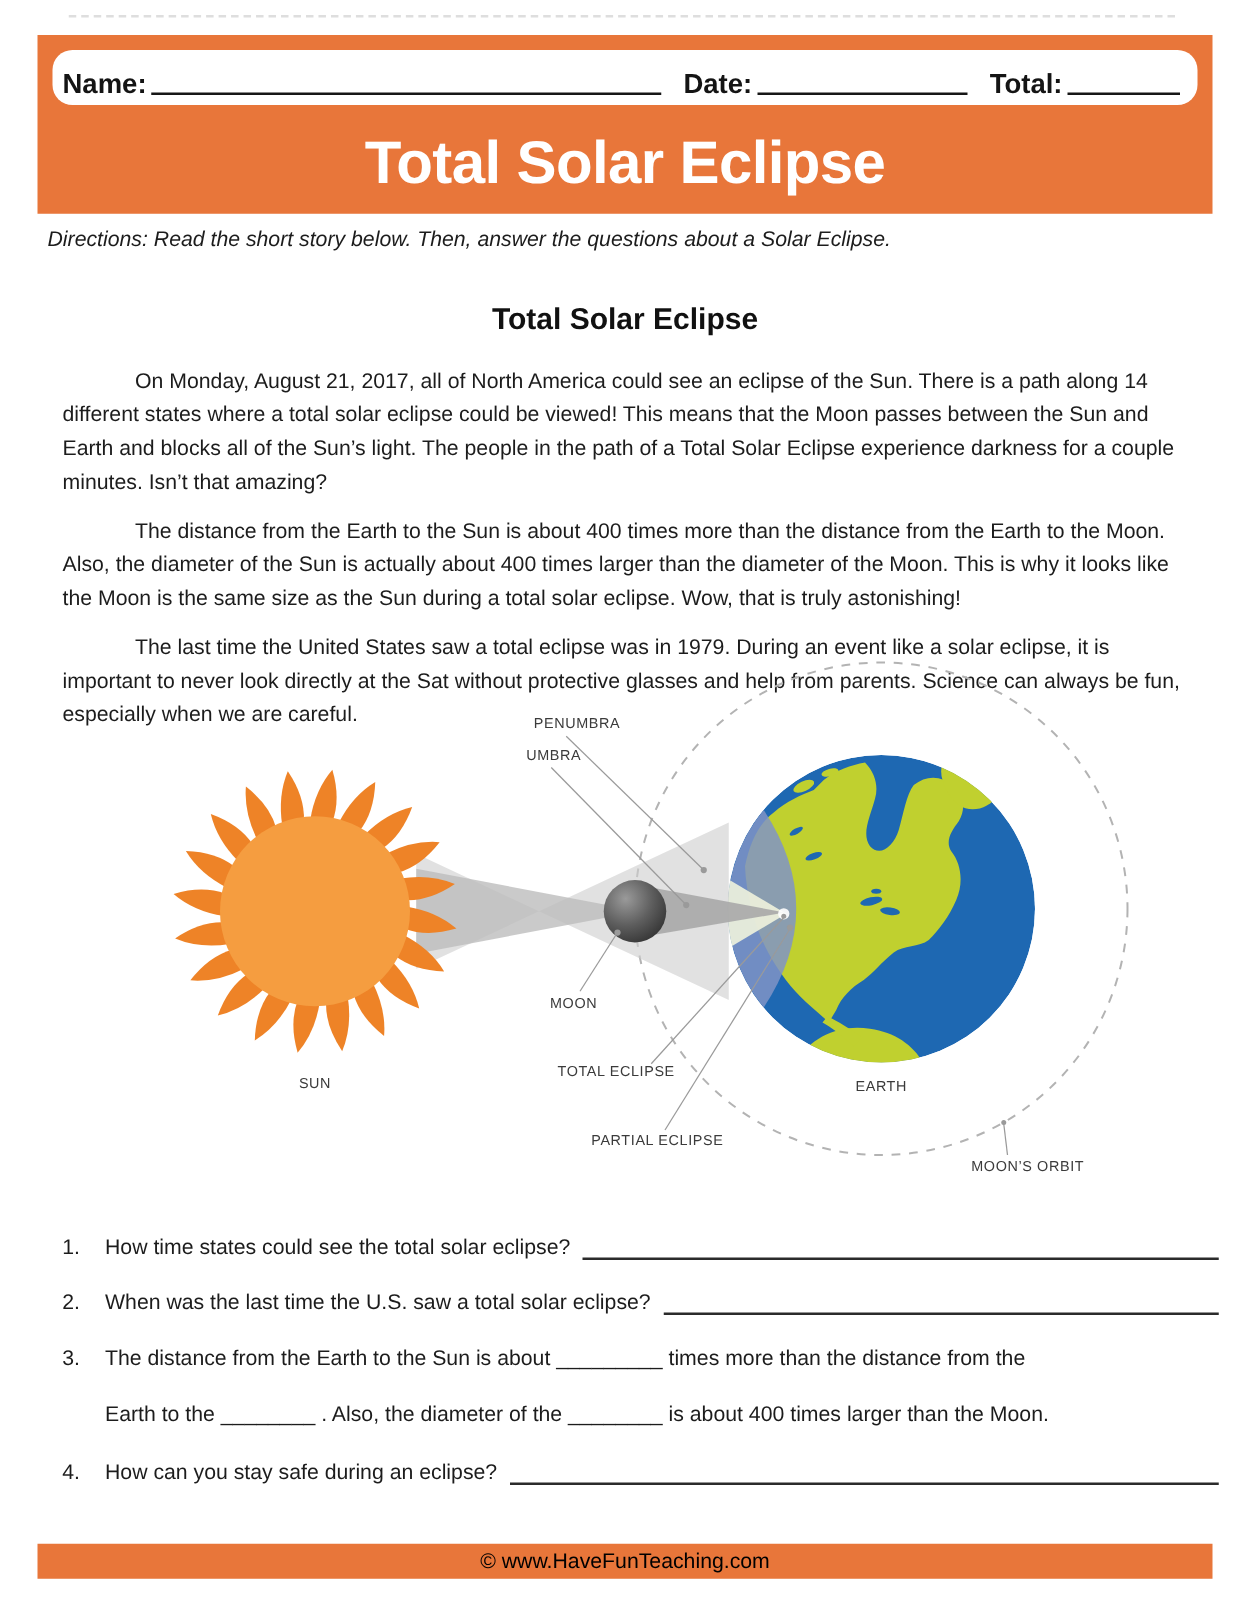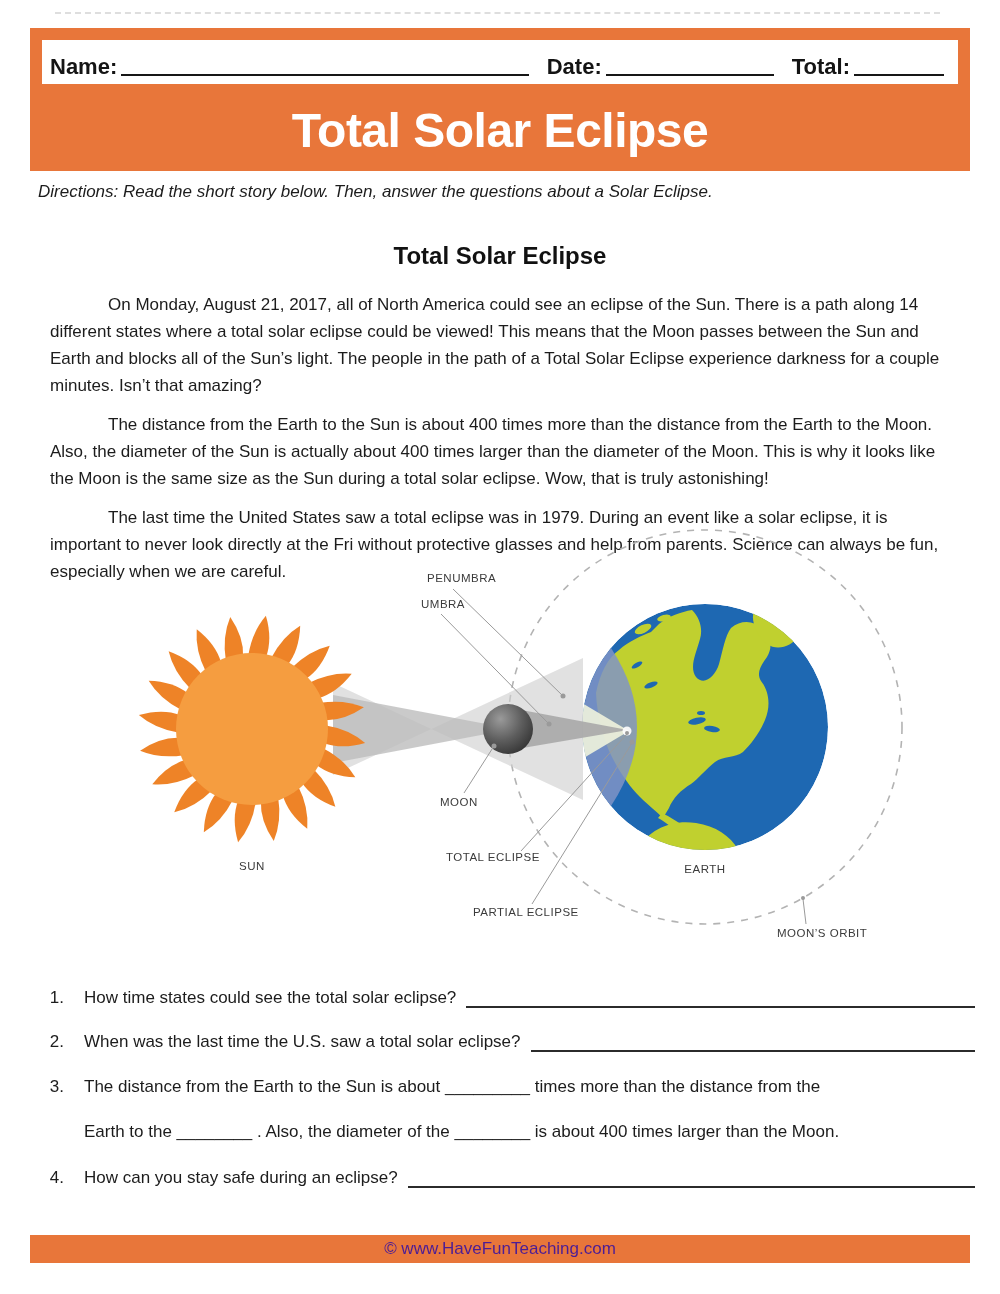--- a/index.html
+++ b/index.html
@@ -4,21 +4,21 @@
 <style>
   html,body{margin:0;padding:0;}
   body{
     width:1000px;height:1294px;position:relative;background:#ffffff;
     font-family:"Liberation Sans", sans-serif;color:#1c1c1c;overflow:hidden;
   }
   .perf-line{position:absolute;left:55px;top:12px;width:885px;border-top:2px dashed #dedede;}
   
   .header-box{position:absolute;left:30px;top:28px;width:940px;height:143px;background:#E8763A;}
   .header-strip{position:absolute;left:12px;top:12px;right:12px;height:44px;background:#ffffff;
-    display:flex;align-items:flex-end;padding:0 10px 6px 8px;box-sizing:border-box;}
+    display:flex;align-items:flex-end;padding:0 10px 6px 8px;box-sizing:border-box;border-radius:16px;}
   .hdr-lbl{font-size:22px;font-weight:600;color:#141414;line-height:1;}
   .hdr-line{border-bottom:2.5px solid #161616;height:20px;margin:0 4px 2px 4px;}
   .ln-name{flex:1.9;}
   .ln-date{width:168px;}
   .ln-score{width:90px;}
   .hdr-gap{width:14px;}
   .header-title{position:absolute;left:0;right:0;top:62px;height:80px;
     display:flex;align-items:center;justify-content:center;
     font-size:48px;font-weight:bold;color:#ffffff;letter-spacing:-0.5px;}
   
@@ -31,21 +31,21 @@
   .diagram{position:absolute;left:0;top:525px;width:1000px;height:440px;}
   .diagram text{font-family:"Liberation Sans",sans-serif;font-size:11.5px;fill:#3b3b3b;letter-spacing:0.5px;}
   
   .q-row{position:absolute;left:38px;width:937px;display:flex;align-items:flex-end;font-size:17px;}
   .q-num{width:26px;text-align:right;margin-right:20px;flex:none;}
   .q-text{white-space:nowrap;flex:none;}
   .q-blank{flex:1;border-bottom:2px solid #2b2b2b;height:19px;margin-left:10px;}
   #q1{top:987px;} #q2{top:1031px;} #q3a{top:1077px;} #q3b{top:1122px;} #q4{top:1167px;}
   
   .footer-bar{position:absolute;left:30px;top:1235px;width:940px;height:28px;background:#E8763A;
-    display:flex;align-items:center;justify-content:center;color:#4c1d95;font-size:17px;}
+    display:flex;align-items:center;justify-content:center;color:#000000;font-size:17px;}
 </style>
 </head>
 <body>
 
 <div class="perf-line"></div>
 
 <div class="header-box">
   <div class="header-strip">
     <span class="hdr-lbl">Name:</span>
     <span class="hdr-line ln-name"></span>
@@ -58,21 +58,21 @@
   </div>
   <div class="header-title">Total Solar Eclipse</div>
 </div>
 
 <div class="directions">Directions: Read the short story below. Then, answer the questions about a Solar Eclipse.</div>
 
 <div class="story-title">Total Solar Eclipse</div>
 <div class="story">
   <p>On Monday, August 21, 2017, all of North America could see an eclipse of the Sun. There is a path along 14 different states where a total solar eclipse could be viewed! This means that the Moon passes between the Sun and Earth and blocks all of the Sun’s light. The people in the path of a Total Solar Eclipse experience darkness for a couple minutes. Isn’t that amazing?</p>
   <p>The distance from the Earth to the Sun is about 400 times more than the distance from the Earth to the Moon. Also, the diameter of the Sun is actually about 400 times larger than the diameter of the Moon. This is why it looks like the Moon is the same size as the Sun during a total solar eclipse. Wow, that is truly astonishing!</p>
-  <p>The last time the United States saw a total eclipse was in 1979. During an event like a solar eclipse, it is important to never look directly at the Fri without protective glasses and help from parents. Science can always be fun, especially when we are careful.</p>
+  <p>The last time the United States saw a total eclipse was in 1979. During an event like a solar eclipse, it is important to never look directly at the Sat without protective glasses and help from parents. Science can always be fun, especially when we are careful.</p>
 </div>
 
 <svg class="diagram" viewBox="0 0 1000 440">
   <defs>
     <radialGradient id="moonGrad" cx="0.35" cy="0.3" r="0.95">
       <stop offset="0%" stop-color="#9a9a9a"></stop>
       <stop offset="45%" stop-color="#5e5e5e"></stop>
       <stop offset="100%" stop-color="#1f1f1f"></stop>
     </radialGradient>
     <clipPath id="earthClip">

